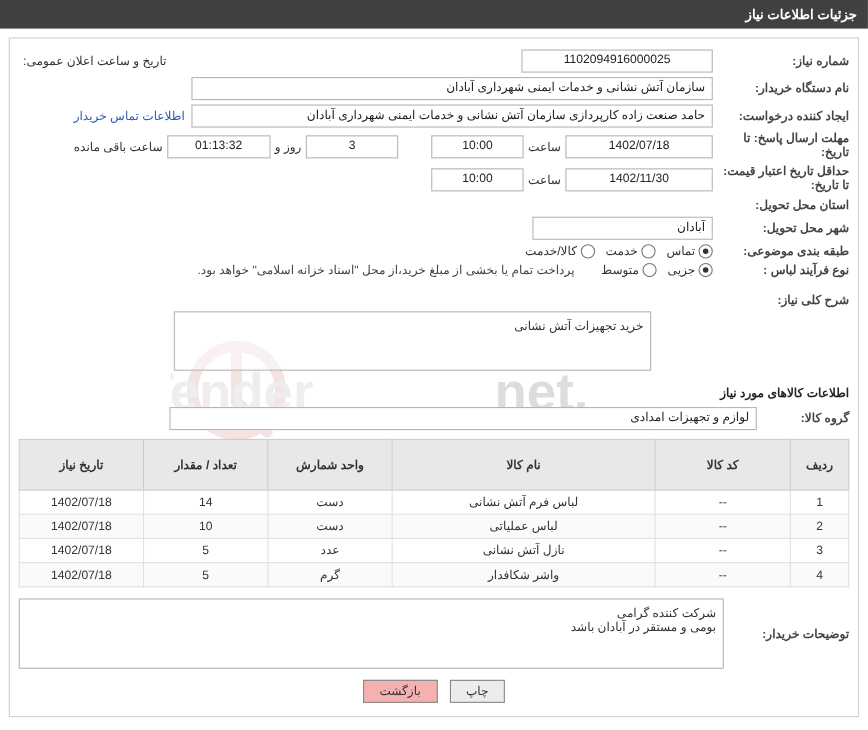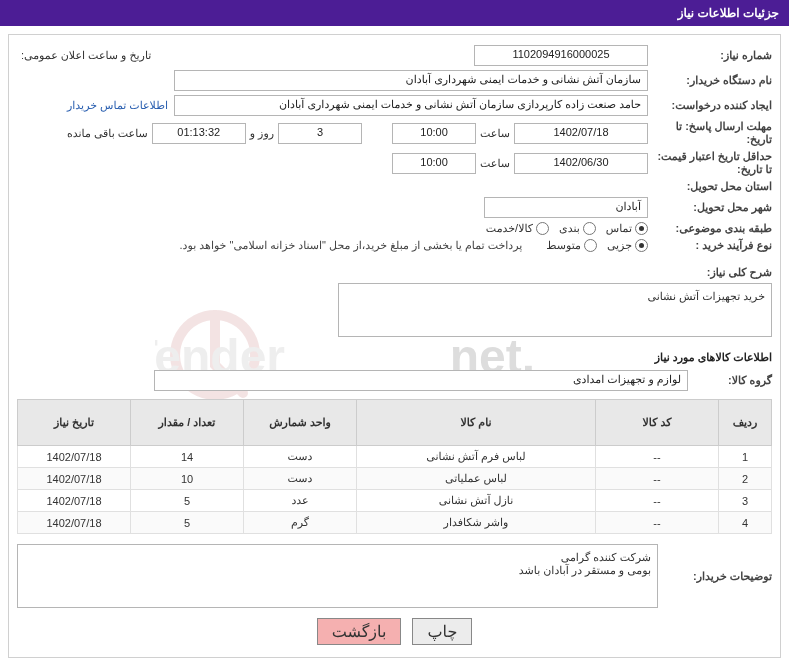--- a/index.html
+++ b/index.html
@@ -11,21 +11,21 @@
     color: #333;
     direction: rtl;
   }
   .container {
     width: 789px;
     margin: 0;
     position: relative;
     background: #fff;
   }
   .header {
-    background: #4c1d95;
+    background: #404040;
     color: #fff;
     padding: 6px 10px;
     font-size: 12px;
     font-weight: bold;
   }
   .content {
     border: 1px solid #d0d0d0;
     margin: 8px;
     padding: 10px 8px 12px 8px;
     position: relative;
@@ -79,20 +79,21 @@
   .spacer { flex: 1; }
   .radio-group { display: flex; align-items: center; gap: 10px; }
   .radio-item { display: flex; align-items: center; gap: 3px; cursor: pointer; }
   .radio { width: 11px; height: 11px; border: 1px solid #777; border-radius: 50%; display: inline-flex; align-items: center; justify-content: center; background:#fff; }
   .radio.selected::after { content:""; width:5px; height:5px; background:#333; border-radius:50%; display:block; }
   .desc-box {
     border: 1px solid #b5b5b5;
     width: 420px;
     min-height: 40px;
     padding: 6px;
+    margin-right: 180px;
     position: relative;
     z-index: 2;
     background: rgba(255,255,255,0.5);
   }
   .section-title {
     font-weight: bold;
     color: #222;
     margin: 14px 0 6px 0;
     position: relative; z-index: 2;
   }
@@ -135,21 +136,21 @@
   .footer {
     margin-top: 10px;
     text-align: center;
     position: relative; z-index: 2;
   }
   .btn {
     display: inline-block;
     border: 1px solid #888;
     padding: 3px 14px;
     margin: 0 4px;
-    font-size: 16px;
+    font-size: 11px;
     cursor: pointer;
   }
   .btn-primary { background: #ececec; }
   .btn-danger { background: #f5b0b0; }
 </style>
 </head>
 <body>
 
 <div class="container">
   <div class="header">
@@ -193,21 +194,21 @@
       <span class="val val-center" style="width:70px">10:00</span>
       <span style="width:30px"></span>
       <span class="val val-center" style="width:70px">3</span>
       <span class="inline-text">روز و</span>
       <span class="val val-center" style="width:80px">01:13:32</span>
       <span class="inline-text">ساعت باقی مانده</span>
     </div>
 
     <div class="row">
       <span class="label" style="width:120px; line-height:13px;">حداقل تاریخ اعتبار قیمت: تا تاریخ:</span>
-      <span class="val val-center" style="width:120px">1402/06/30</span>
+      <span class="val val-center" style="width:120px">1402/11/30</span>
       <span class="inline-text">ساعت</span>
       <span class="val val-center" style="width:70px">10:00</span>
     </div>
 
     <div class="row">
       <span class="label">استان محل تحویل:</span>
     </div>
 
     <div class="row">
       <span class="label">شهر محل تحویل:</span>
@@ -216,31 +217,31 @@
 
     <div class="row">
       <span class="label">طبقه بندی موضوعی:</span>
       <div class="radio-group">
         <div class="radio-item">
           <span class="radio selected"></span>
           <span>تماس</span>
         </div>
         <div class="radio-item">
           <span class="radio"></span>
-          <span>بندی</span>
+          <span>خدمت</span>
         </div>
         <div class="radio-item">
           <span class="radio"></span>
           <span>کالا/خدمت</span>
         </div>
       </div>
     </div>
 
     <div class="row">
-      <span class="label">نوع فرآیند خرید :</span>
+      <span class="label">نوع فرآیند لباس :</span>
       <div class="radio-group">
         <div class="radio-item">
           <span class="radio selected"></span>
           <span>جزیی</span>
         </div>
         <div class="radio-item">
           <span class="radio"></span>
           <span>متوسط</span>
         </div>
       </div>

